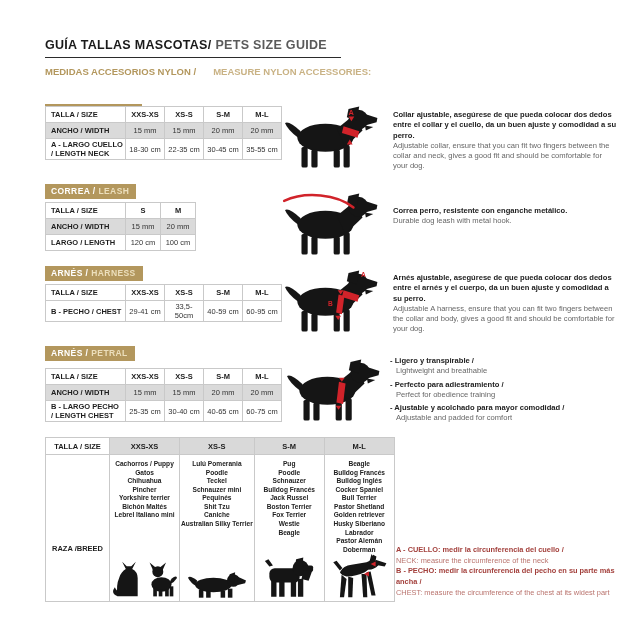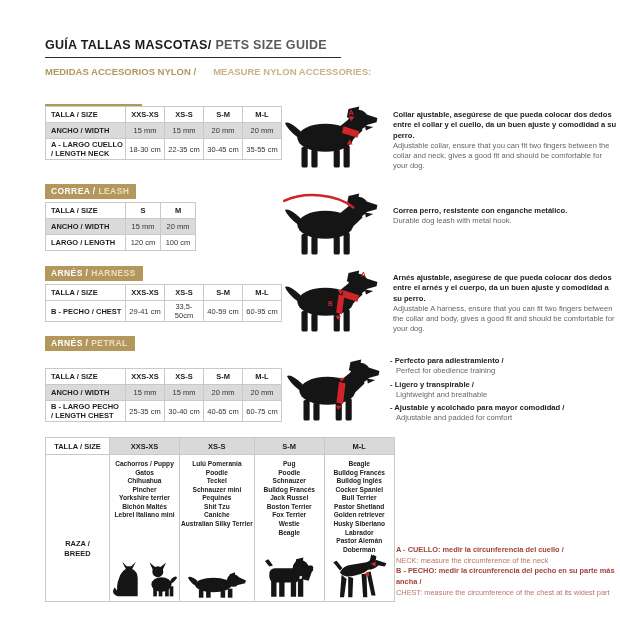--- a/index.html
+++ b/index.html
@@ -39,21 +39,21 @@
 
   table.bt{border-collapse:collapse;position:absolute;left:45px;top:437px;background:#fff}
   table.bt th,table.bt td{border:1px solid #c9c9c9}
   table.bt th{font-size:7.5px;font-weight:bold;height:17px;background:#d9d9d9;color:#1d1d1d}
   table.bt th.c0{background:#fff}
   .bt col.c0{width:64px}.bt col.cv{width:70px}
   table.bt td{vertical-align:top;height:146px;padding:0}
   .breed-col{display:flex;flex-direction:column;align-items:center;height:146px;padding:5px 1px 2px 1px}
   .breed-line{font-size:6.6px;font-weight:bold;line-height:1.3;text-align:center;color:#222;white-space:nowrap}
   .sil{margin-top:auto}
-  .raza{display:flex;flex-direction:column;justify-content:center;align-items:center;height:146px;
+  .raza{display:flex;flex-direction:row;justify-content:center;align-items:center;height:146px;
         font-size:7.5px;font-weight:bold;color:#1d1d1d;padding-top:42px;line-height:1.4;text-align:center}
 
   .notes{position:absolute;left:396px;top:545px;width:222px;font-size:7.4px;line-height:1.45}
   .notes .n-es{font-weight:bold;color:#a3403c}
   .notes .n-en{color:#b9736d;margin-left:0}
 </style>
 </head>
 <body>
 
 <div class="canvas">
@@ -201,21 +201,21 @@
     <text x="95" y="11" font-size="8" font-weight="bold" fill="#d1232a" font-family="Liberation Sans, sans-serif">A</text>
     <text x="55" y="46" font-size="8" font-weight="bold" fill="#d1232a" font-family="Liberation Sans, sans-serif">B</text>
     <path d="M67,27 h7 l-3.5,5 z" fill="#d1232a"></path>
     <path d="M64,58 l3.5,5 3.5,-5 z" fill="#d1232a"></path>
   </svg>
   <div class="desc" style="top:273px">
     <div class="es">Arnés ajustable, asegúrese de que pueda colocar dos dedos entre el arnés y el cuerpo, da un buen ajuste y comodidad a su perro.</div>
     <div class="en">Adjustable A harness, ensure that you can fit two fingers between the collar and body, gives a good fit and should be comfortable for your dog.</div>
   </div>
 
-  <div class="badge" style="top:336px">
+  <div class="badge" style="top:346px">
     <span>ARNÉS /</span><span class="en">PETRAL</span>
   </div>
   <table class="sz five" style="top:368px">
     <colgroup>
         <col class="c0">
         <col class="cv">
         <col class="cv">
         <col class="cv">
         <col class="cv">
       </colgroup>
@@ -244,26 +244,26 @@
   </tbody>
     </table>
   <svg class="dog" style="left:284px;top:357px" viewBox="0 0 120 80">
     <use href="#dogshape"></use>
     <path d="M66,30 L74,32 L71,57 L63,55 Z" fill="#d1232a"></path>
     <path d="M66,25 h7 l-3.5,5 z" fill="#d1232a"></path>
     <path d="M62,59 l3.5,5 3.5,-5 z" fill="#d1232a"></path>
   </svg>
   <div class="bullets">
     <div class="bullet">
+      <div class="es">- Ligero y transpirable /</div>
+      <div class="en">Lightweight and breathable</div>
+    </div>
+    <div class="bullet">
       <div class="es">- Perfecto para adiestramiento /</div>
       <div class="en">Perfect for obedience training</div>
-    </div>
-    <div class="bullet">
-      <div class="es">- Ligero y transpirable /</div>
-      <div class="en">Lightweight and breathable</div>
     </div>
     <div class="bullet">
       <div class="es">- Ajustable y acolchado para mayor comodidad /</div>
       <div class="en">Adjustable and padded for comfort</div>
     </div>
   </div>
 
   <table class="bt">
     <colgroup>
         <col class="c0">

